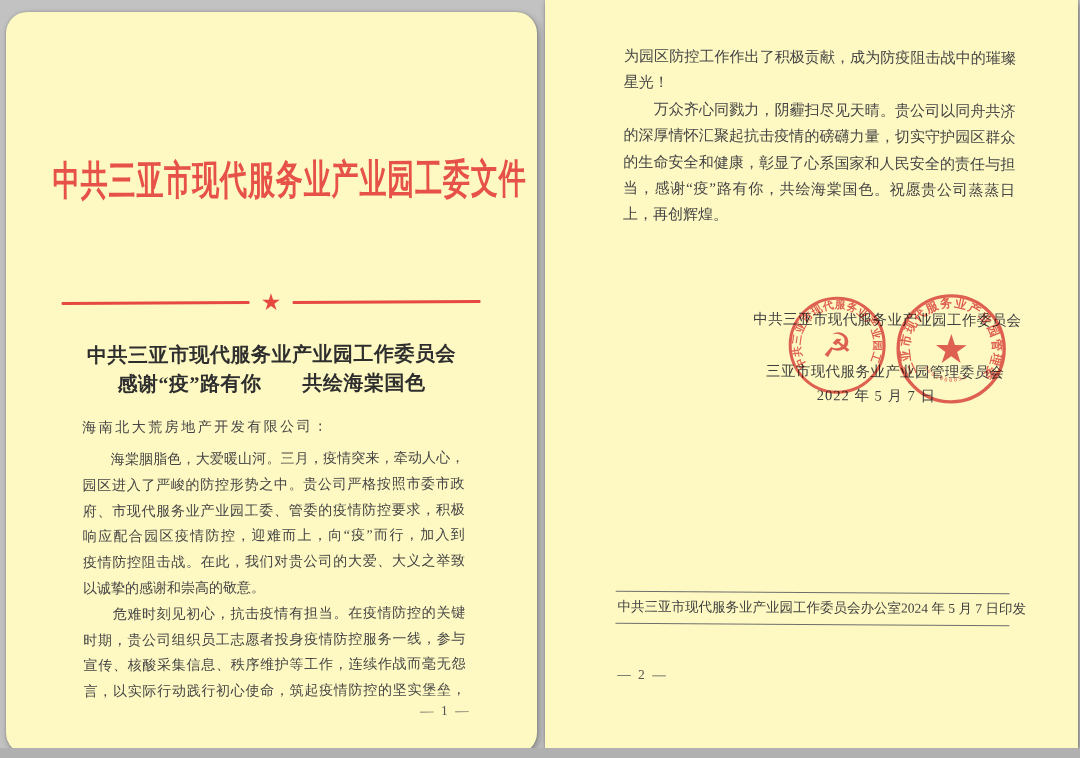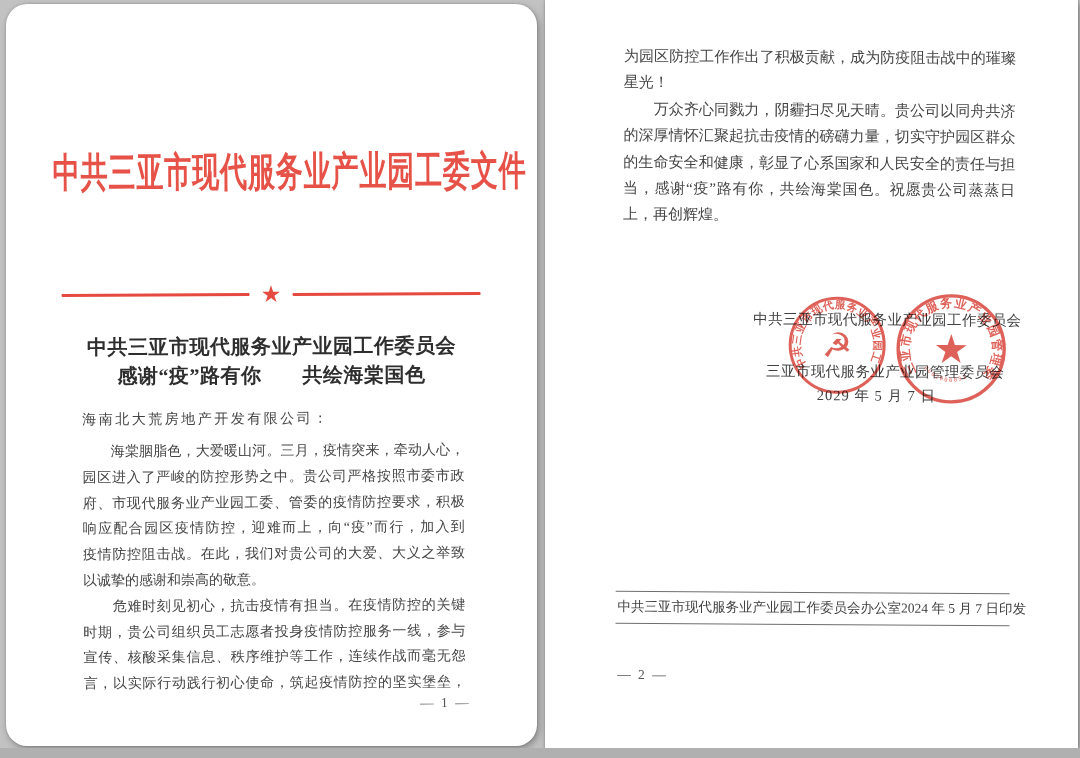--- a/index.html
+++ b/index.html
@@ -3,24 +3,24 @@
 <meta charset="utf-8">
 <style>
   html,body{margin:0;padding:0;}
   body{
     width:1080px;height:758px;overflow:hidden;
     background:#bdbdbd;
     font-family:"Liberation Serif","DejaVu Serif",serif;
   }
   .scan{position:relative;width:1080px;height:758px;background:#c2c2c2;}
   .page{
-    position:absolute;background:#ffffff;
+    position:absolute;background:#fef9c3;
     box-shadow:0 0 2px rgba(0,0,0,.25), 2px 3px 7px rgba(0,0,0,.30);
   }
-  .page1{left:6px;top:4px;width:531px;height:742px;border-radius:21px;}
+  .page1{left:6px;top:12px;width:531px;height:742px;border-radius:21px;}
   .page2{left:545px;top:0;width:533px;height:748px;}
   .tilt{position:absolute;left:0;top:0;right:0;bottom:0;}
   .tilt1{transform:rotate(-0.3deg);}
   .tilt2{transform:rotate(0.35deg);}
 
   
   .red-head{
     position:absolute;top:146px;left:0;right:0;
     text-align:center;font-weight:bold;color:#e75248;
     font-size:33px;letter-spacing:1px;white-space:nowrap;
@@ -122,21 +122,21 @@
           <div class="tline">星光！</div>
           <div class="tline fill">　　万众齐心同戮力，阴霾扫尽见天晴。贵公司以同舟共济</div>
           <div class="tline fill">的深厚情怀汇聚起抗击疫情的磅礴力量，切实守护园区群众</div>
           <div class="tline fill">的生命安全和健康，彰显了心系国家和人民安全的责任与担</div>
           <div class="tline fill">当，感谢“疫”路有你，共绘海棠国色。祝愿贵公司蒸蒸日</div>
           <div class="tline">上，再创辉煌。</div>
         </div>
 
       <div class="sig sig-org1">中共三亚市现代服务业产业园工作委员会</div>
       <div class="sig sig-org2">三亚市现代服务业产业园管理委员会</div>
-      <div class="sig sig-date">2029 年 5 月 7 日</div>
+      <div class="sig sig-date">2022 年 5 月 7 日</div>
 
       <svg class="seal seal1" viewBox="0 0 110 110">
         <defs>
           <path id="s1ring" d="M 24.7 76.2 A 37 37 0 1 1 85.3 76.2" fill="none"></path>
         </defs>
         <circle cx="55" cy="55" r="47" fill="none" stroke="#d9453b" stroke-width="3"></circle>
         <text class="ring-text">
           <textPath href="#s1ring">中共三亚市现代服务业产业园工作委员会</textPath>
         </text>
         <text class="emblem" x="55" y="67" font-size="34" text-anchor="middle">☭</text>

